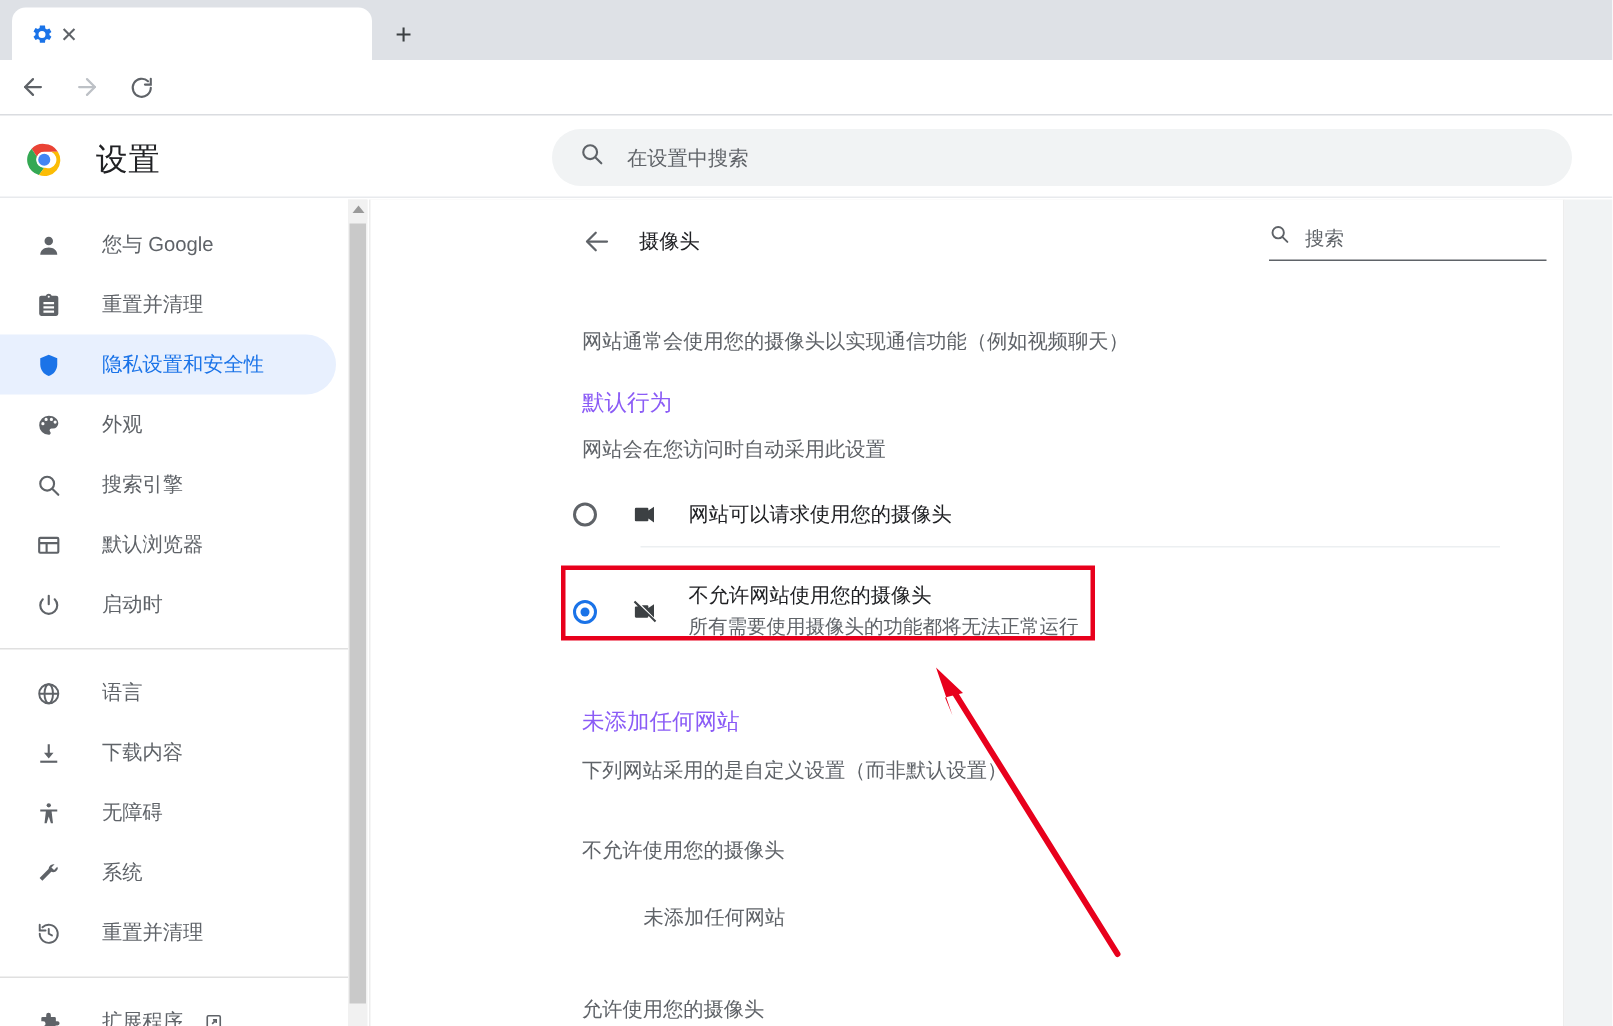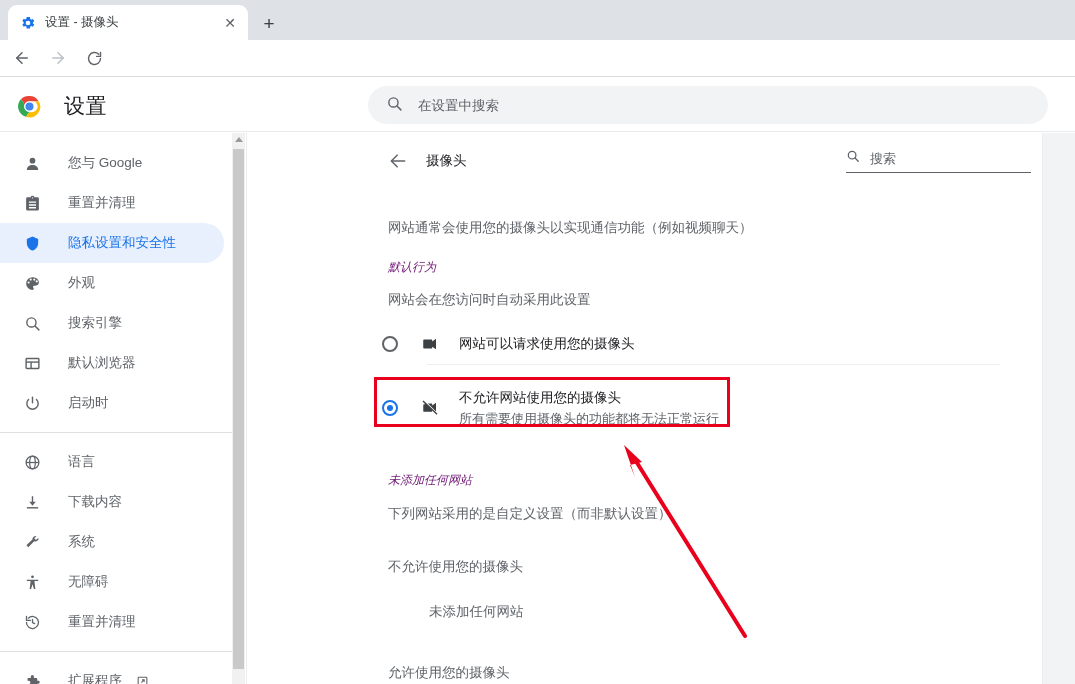--- a/index.html
+++ b/index.html
@@ -151,21 +151,21 @@
     border: 0; outline: none; background: transparent; margin-left: 10px;
     font-family: inherit; font-size: 13px; color: #3c4043; width: 150px;
   }
   .inline-search input::placeholder { color: #5f6368; }
 
   .body-text {
     position: absolute; left: 141px; font-size: 13.5px; color: #5f6368;
     line-height: 1.5;
   }
   .section-h {
-    position: absolute; left: 141px; font-size: 12px; color: #701a75; font-style: italic;
+    position: absolute; left: 141px; font-size: 15px; color: #8b5cf6;
   }
 
   .radio-row {
     position: absolute; left: 135px; width: 612px;
     display: flex; align-items: center;
   }
   .radio-ring {
     width: 16px; height: 16px; flex: 0 0 16px; border-radius: 50%;
     border: 2px solid #5f6368; position: relative;
   }
@@ -197,21 +197,20 @@
 
 <div id="app">
 
   <div class="tabstrip">
     <div class="tab">
       <span class="tab-favicon">
         <svg class="gear-glyph" viewBox="0 0 24 24" fill="#1a73e8">
           <path d="M19.4 13a7.9 7.9 0 000-2l2-1.6-2-3.4-2.4 1a8 8 0 00-1.7-1L15 3H9.9l-.3 2.6a8 8 0 00-1.7 1l-2.4-1-2 3.4 2 1.6a7.9 7.9 0 000 2l-2 1.6 2 3.4 2.4-1a8 8 0 001.7 1l.3 2.6H15l.3-2.6a8 8 0 001.7-1l2.4 1 2-3.4-2-1.6zM12 15.5A3.5 3.5 0 1115.5 12 3.5 3.5 0 0112 15.5z"></path>
         </svg>
       </span>
-      <span class="tab-title">设置 - 摄像头</span>
       <span class="tab-close">✕</span>
     </div>
     <div class="newtab">+</div>
   </div>
 
   <div class="toolbar">
     <div class="tb-btn">
       <svg width="18" height="18" viewBox="0 0 24 24" fill="none" stroke="currentColor" stroke-width="2" stroke-linecap="round" stroke-linejoin="round">
         <line x1="19" y1="12" x2="5" y2="12"></line>
           <polyline points="12 19 5 12 12 5"></polyline>
@@ -357,34 +356,34 @@
               <path d="M11 3h2v8h3.5L12 16.5 7.5 11H11z"></path>
               <rect x="4" y="18.5" width="16" height="2"></rect>
             </svg>
         </span>
         <span class="nav-label">下载内容</span>
       </div>
 
       <div class="nav-item">
         <span class="nav-icon">
           <svg width="17" height="17" viewBox="0 0 24 24" fill="currentColor">
-              <path d="M21 5.5a5 5 0 01-6.6 4.7L6 18.6 3.4 16l8.4-8.4A5 5 0 0117.5 3l-3 3 2.5 2.5 3-3c.3.6.5 1.3.5 2z"></path>
-            </svg>
-        </span>
-        <span class="nav-label">系统</span>
-      </div>
-
-      <div class="nav-item">
-        <span class="nav-icon">
-          <svg width="17" height="17" viewBox="0 0 24 24" fill="currentColor">
               <circle cx="12" cy="4" r="2"></circle>
               <path d="M4 8h16v1.8h-5.3L16 21h-2l-2-6.5-2 6.5H8l1.3-11.2H4z"></path>
             </svg>
         </span>
         <span class="nav-label">无障碍</span>
+      </div>
+
+      <div class="nav-item">
+        <span class="nav-icon">
+          <svg width="17" height="17" viewBox="0 0 24 24" fill="currentColor">
+              <path d="M21 5.5a5 5 0 01-6.6 4.7L6 18.6 3.4 16l8.4-8.4A5 5 0 0117.5 3l-3 3 2.5 2.5 3-3c.3.6.5 1.3.5 2z"></path>
+            </svg>
+        </span>
+        <span class="nav-label">系统</span>
       </div>
 
       <div class="nav-item">
         <span class="nav-icon">
           <svg width="17" height="17" viewBox="0 0 24 24" fill="none" stroke="currentColor" stroke-width="1.8" stroke-linecap="round">
               <path d="M3.5 12a8.5 8.5 0 102.6-6.1"></path>
               <polyline points="3.5 3.5 3.5 9 9 9"></polyline>
               <polyline points="12 7.5 12 12 15 13.6"></polyline>
             </svg>
         </span>

